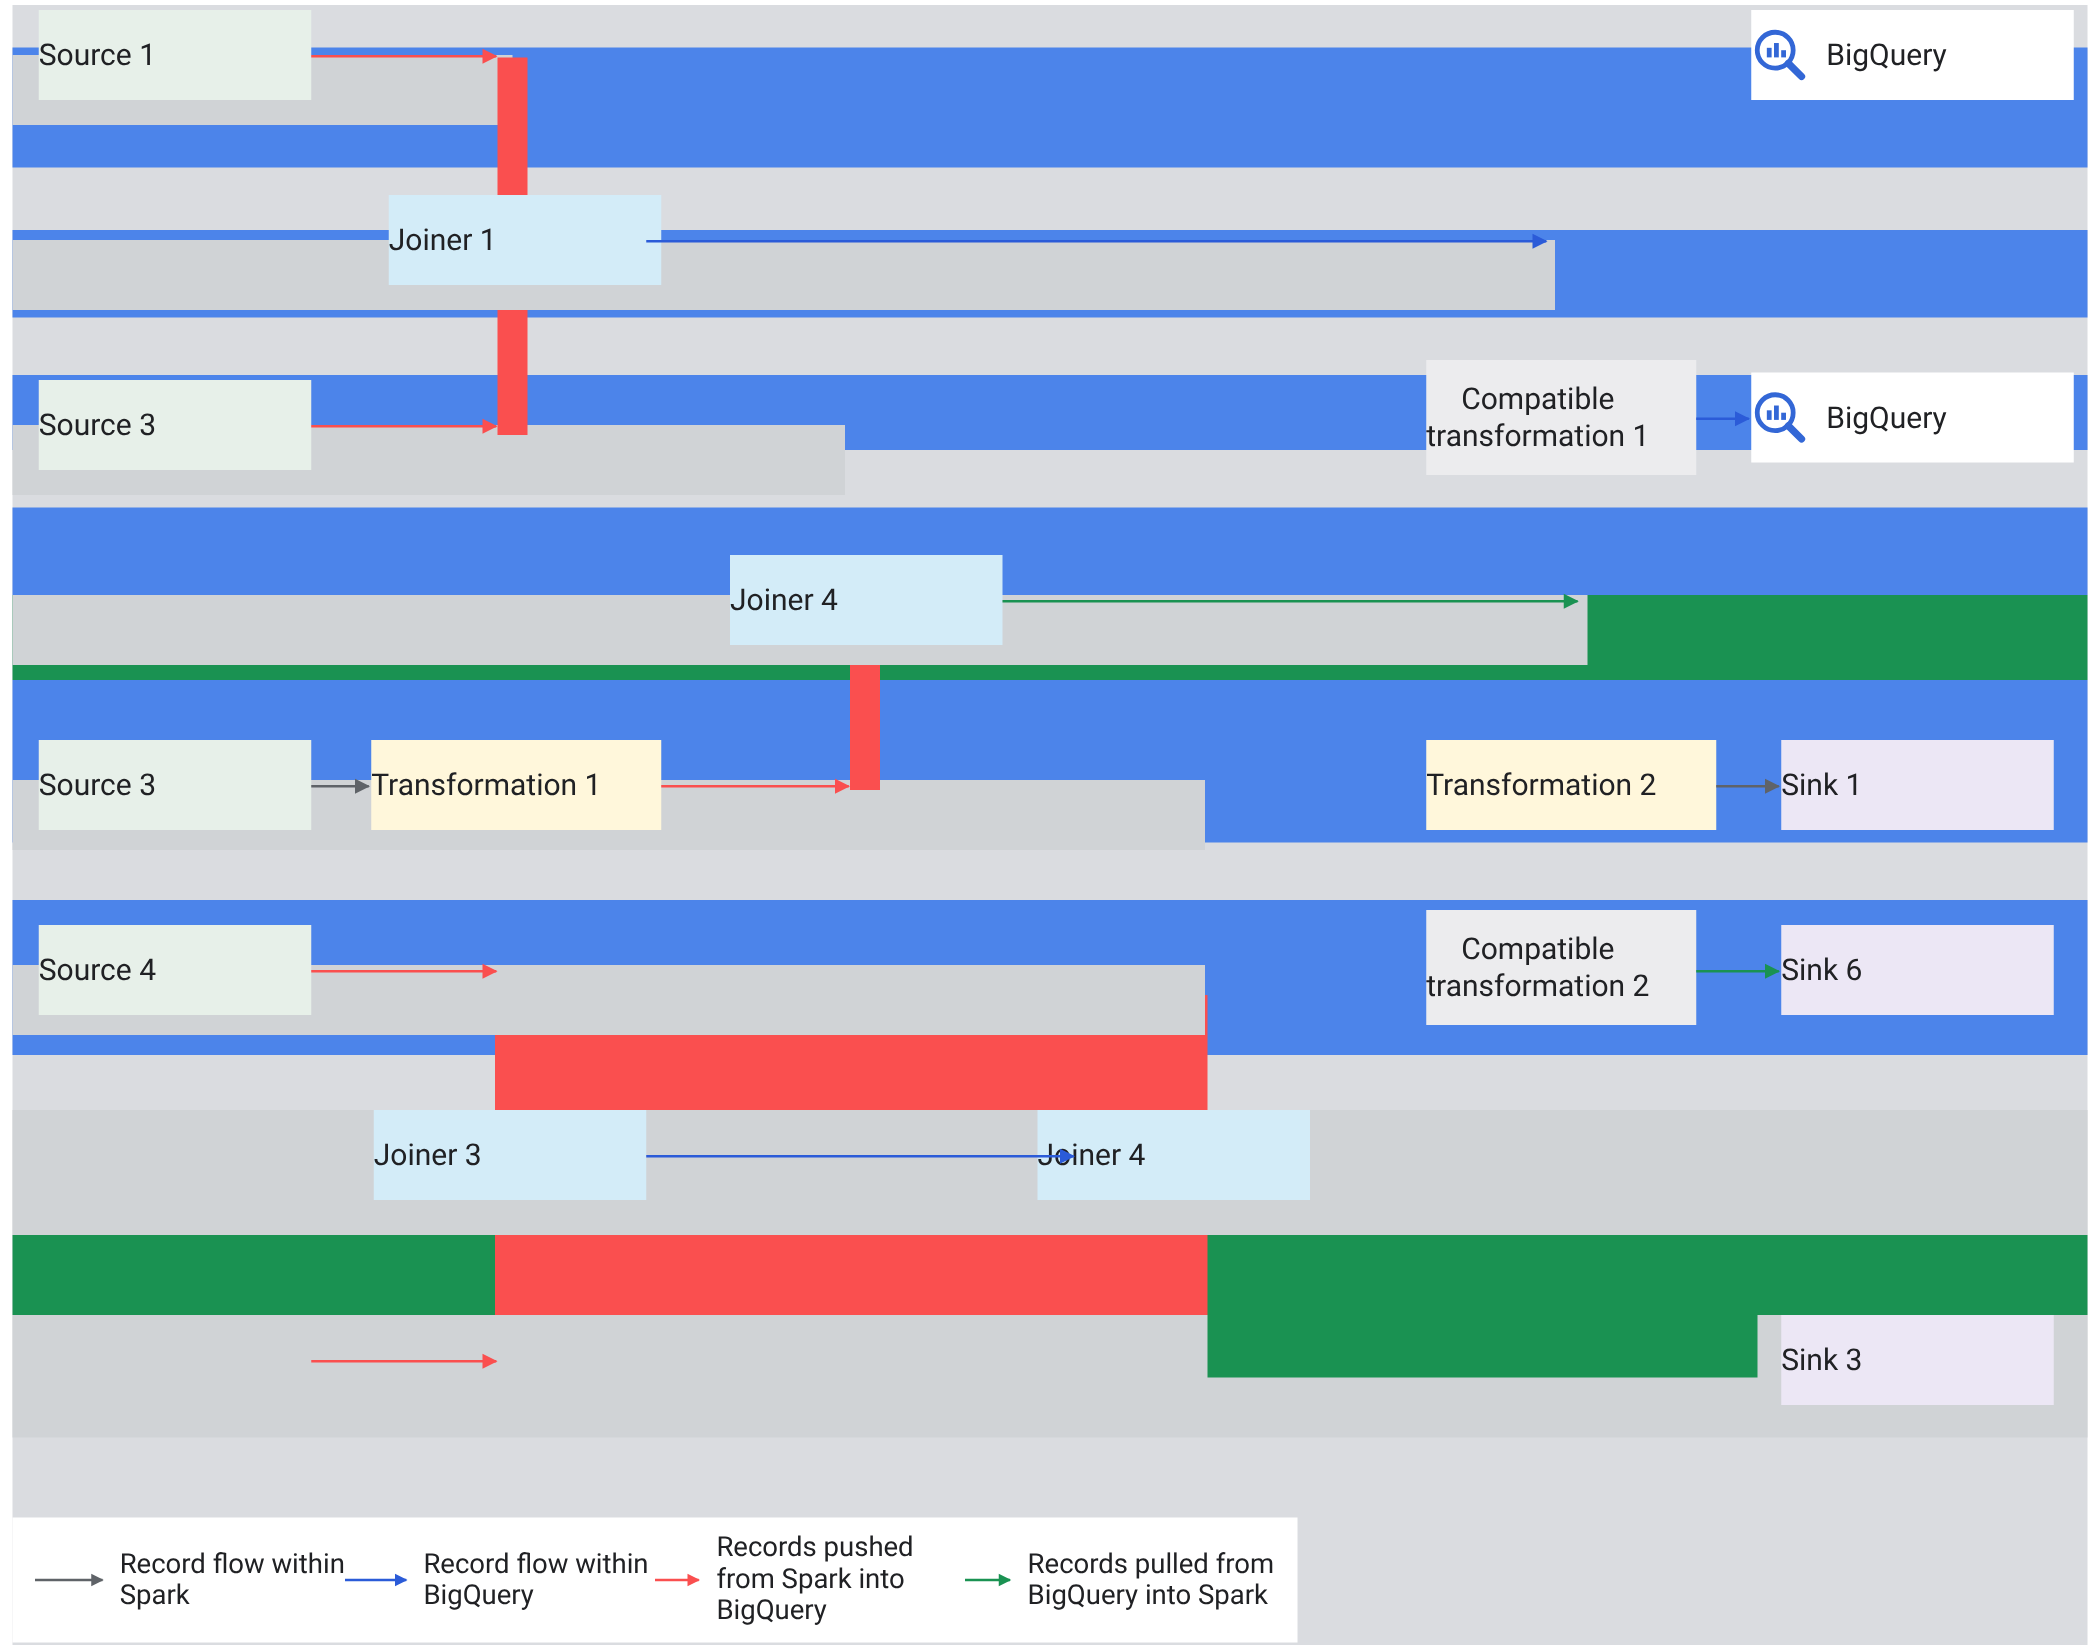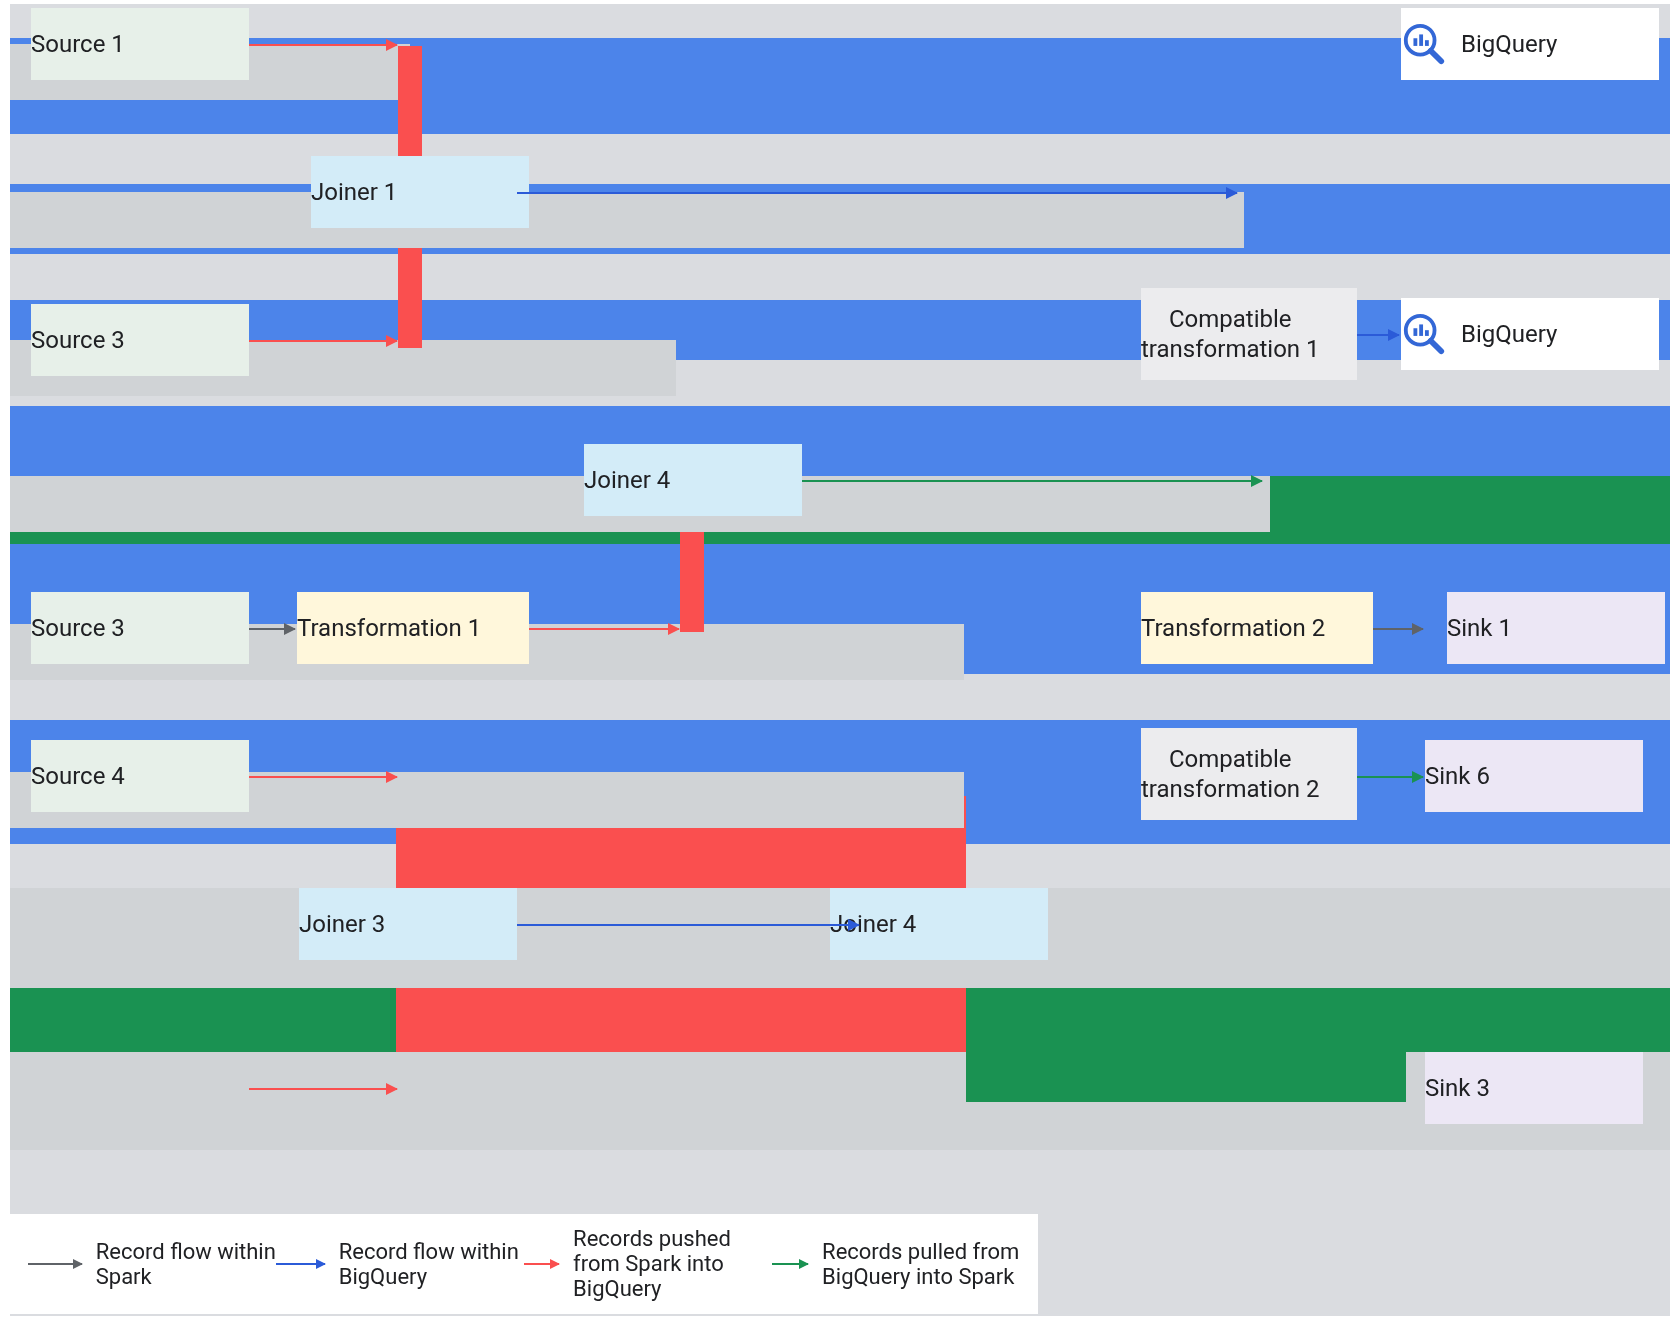--- a/index.html
+++ b/index.html
@@ -137,21 +137,21 @@
 
   <div class="node" style="left:21px;top:588px;width:218px;height:72px;">
       <span>Source 3</span>
     </div>
   <div class="node trans" style="left:287px;top:588px;width:232px;height:72px;">
       <span>Transformation 1</span>
     </div>
   <div class="node trans" style="left:1131px;top:588px;width:232px;height:72px;">
       <span>Transformation 2</span>
     </div>
-  <div class="node sink" style="left:1415px;top:588px;width:218px;height:72px;margin-left:22px;">
+  <div class="node sink" style="left:1415px;top:588px;width:218px;height:72px;">
       <span>Sink 1</span>
     </div>
 
   <div class="node" style="left:21px;top:736px;width:218px;height:72px;">
       <span>Source 4</span>
     </div>
   <div class="node compat" style="left:1131px;top:724px;width:216px;height:92px; white-space:pre-line;"><span>Compatible
 transformation 2</span></div>
   <div class="node sink" style="left:1415px;top:736px;width:218px;height:72px;">
       <span>Sink 6</span>

